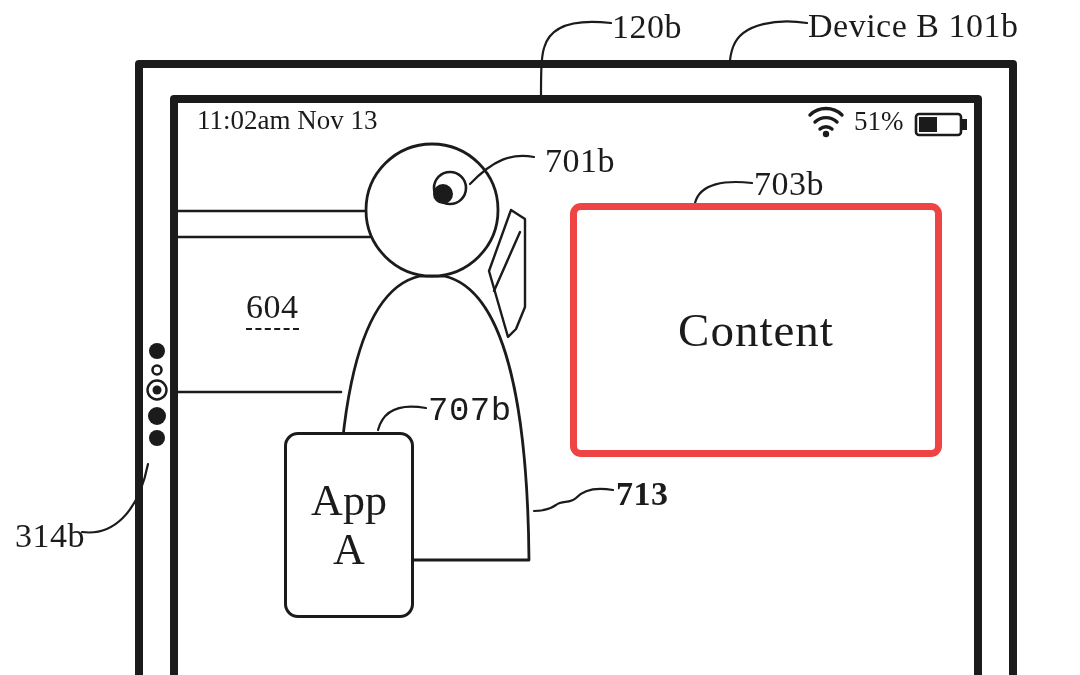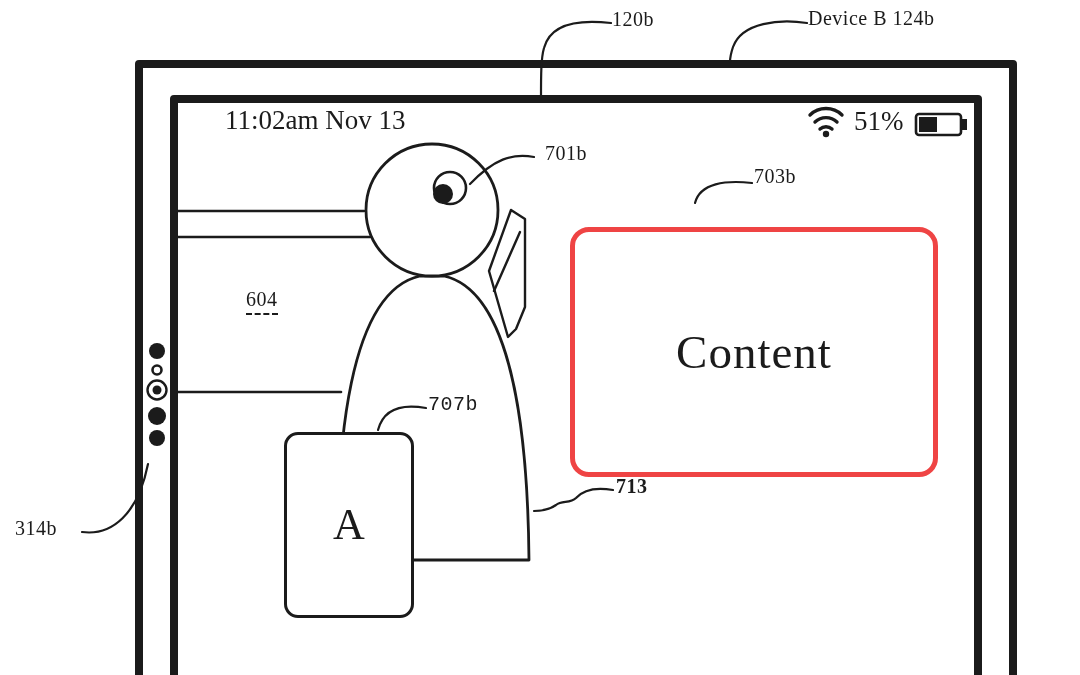--- a/index.html
+++ b/index.html
@@ -5,29 +5,29 @@
   html,body{margin:0;padding:0;}
   body{
     width:1080px;height:675px;position:relative;overflow:hidden;
     background:#ffffff;
     font-family:"Liberation Serif","DejaVu Serif",serif;
     color:#1b1b1b;
   }
   .stage{position:absolute;inset:0;width:1080px;height:675px;}
   svg.drawing{position:absolute;left:0;top:0;z-index:1;}
   .ref-label{
-    position:absolute;z-index:3;font-size:20px;line-height:1.05;
+    position:absolute;z-index:3;font-size:34px;line-height:1.05;
     white-space:nowrap;letter-spacing:.5px;color:#1b1b1b;
   }
   .status-text{position:absolute;z-index:3;font-size:27px;white-space:nowrap;color:#1b1b1b;}
   .underline-dashed{border-bottom:2px dashed #1b1b1b;padding-bottom:3px;}
   .content-box{
     position:absolute;z-index:2;left:570px;top:203px;width:358px;height:240px;
-    border:5px solid #ef4444;border-radius:19px;background:#ffffff;
-    display:flex;align-items:center;justify-content:center;margin-top:24px;
+    border:7px solid #ef4444;border-radius:11px;background:#ffffff;
+    display:flex;align-items:center;justify-content:center;
   }
   .content-box .content-text{font-size:47px;letter-spacing:1px;}
   .app-box{
     position:absolute;z-index:2;left:284px;top:432px;width:124px;height:180px;
     border:3px solid #1b1b1b;border-radius:14px;background:#ffffff;
     display:flex;flex-direction:column;align-items:center;justify-content:center;
     text-align:center;
   }
   .app-box .app-line{font-size:44px;line-height:1.12;}
 </style>
@@ -93,28 +93,29 @@
         <rect x="962" y="119" width="5" height="11" fill="#1b1b1b" stroke="none"></rect>
       </g>
     </g>
   </svg>
 
   <div class="content-box">
     <span class="content-text">Content</span>
   </div>
 
   <div class="app-box">
+    <span class="app-line">App</span>
     <span class="app-line">A</span>
   </div>
 
-  <div class="status-text" style="left:197px;top:105px;margin-left:28px;">11:02am Nov 13</div>
+  <div class="status-text" style="left:197px;top:105px;">11:02am Nov 13</div>
   <div class="status-text" style="left:854px;top:106px;">51%</div>
 
   <div class="ref-label" style="left:612px;top:9px;">120b</div>
-  <div class="ref-label" style="left:808px;top:8px;">Device B 124b</div>
+  <div class="ref-label" style="left:808px;top:8px;">Device B 101b</div>
   <div class="ref-label" style="left:536px;top:143px;margin-left:9px;">701b</div>
   <div class="ref-label" style="left:754px;top:166px;font-family:Liberation Serif, serif;">703b</div>
   <div class="ref-label underline-dashed" style="left:246px;top:289px;">604</div>
   <div class="ref-label" style="left:428px;top:394px;font-family:Liberation Mono, monospace;">707b</div>
   <div class="ref-label" style="left:616px;top:476px;font-weight:bold;">713</div>
   <div class="ref-label" style="left:15px;top:518px;">314b</div>
 
 </div>
 
 </body></html>

